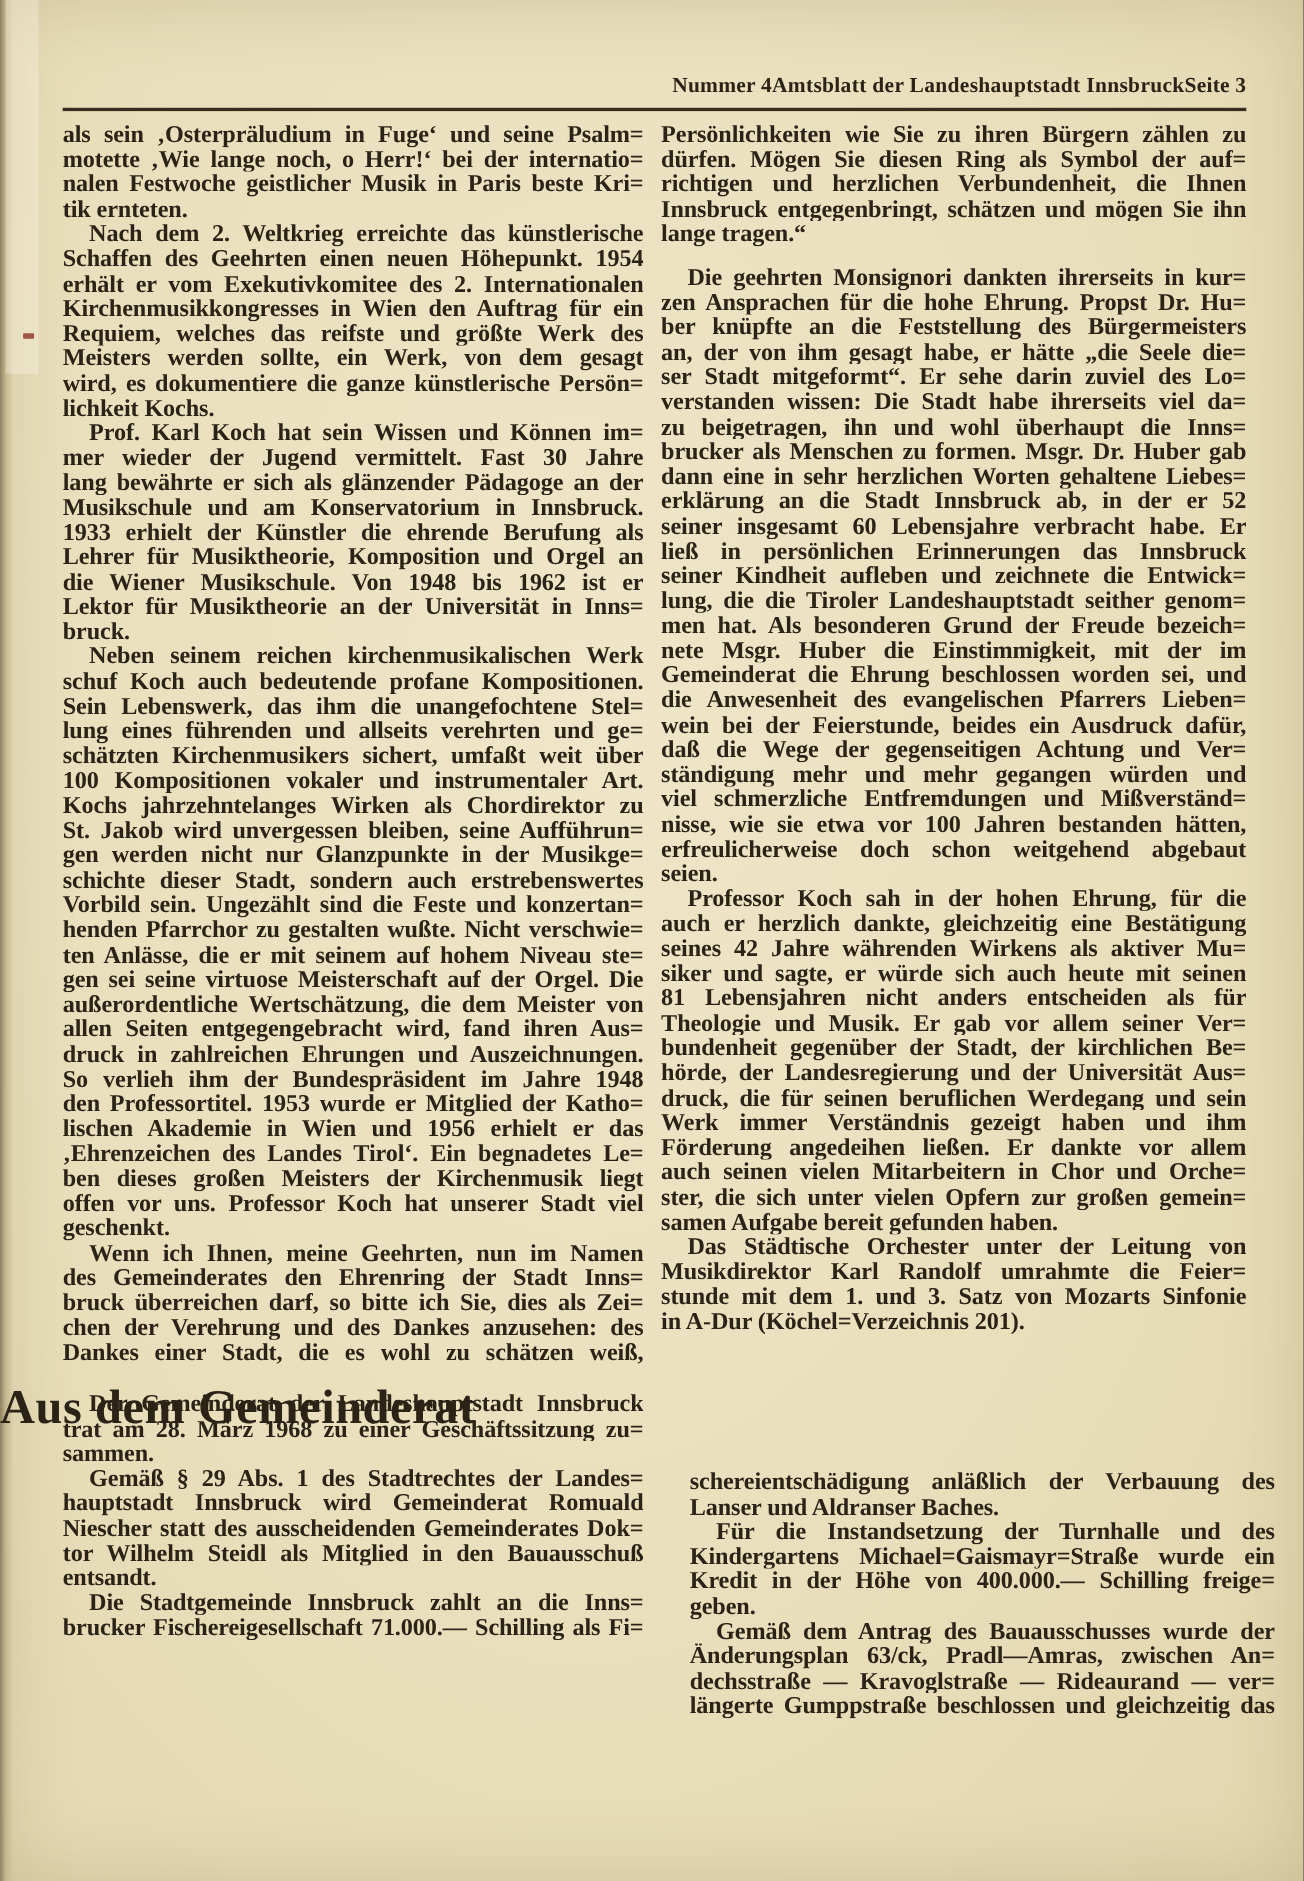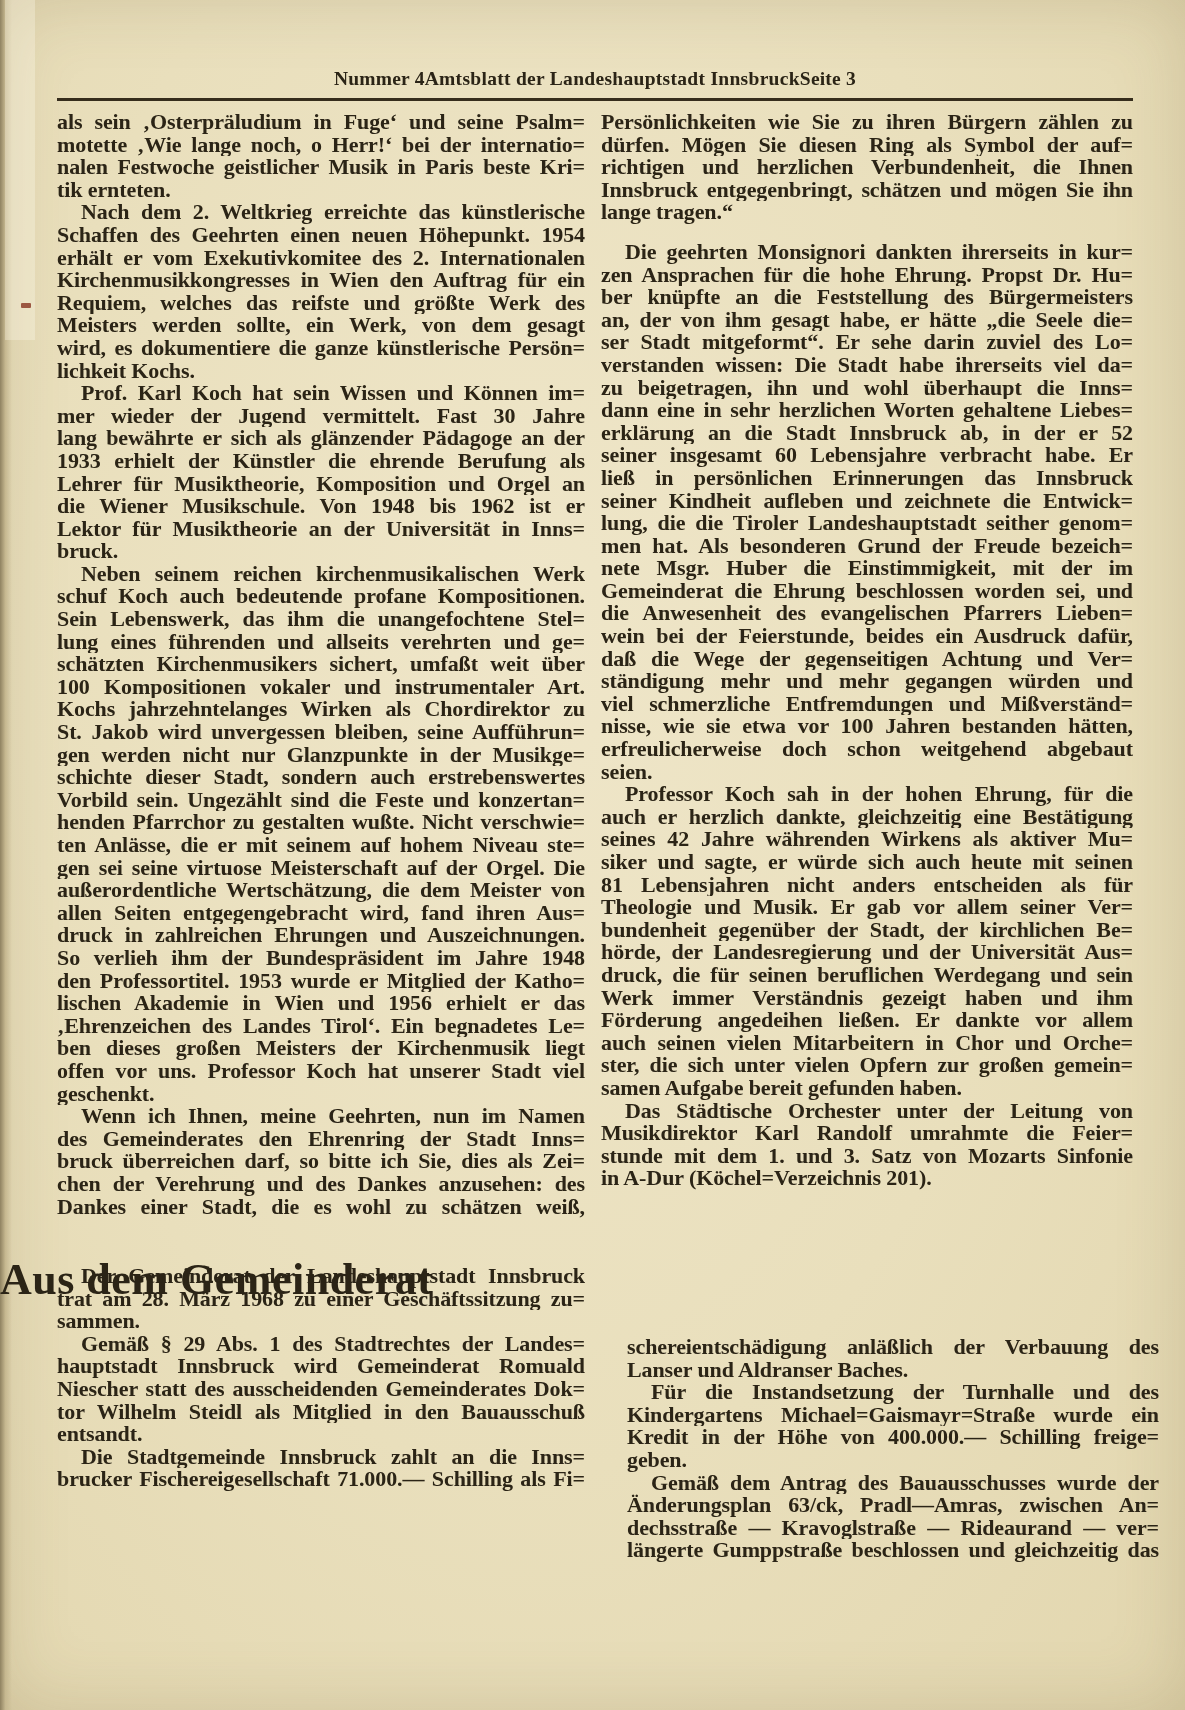--- a/index.html
+++ b/index.html
@@ -21,21 +21,21 @@
   .edge-highlight{
     position:absolute;left:5px;top:0;width:30px;height:340px;
     background:rgba(255,252,240,.30);
   }
   .artifact{
     position:absolute;left:21px;top:303px;width:10px;height:5px;
     background:#8e3f2a;opacity:.85;border-radius:1px;
   }
   .masthead{
     position:absolute;left:57px;right:52px;top:67px;
-    display:flex;justify-content:center;align-items:baseline;
+    display:flex;justify-content:flex-end;align-items:baseline;
     font-size:19.5px;line-height:23px;letter-spacing:.2px;
   }
   .masthead .title{letter-spacing:.3px;}
   .rule{
     position:absolute;left:57px;right:52px;top:98px;height:3px;
     background:#362d1c;
   }
   .col{position:absolute;font-size:22px;line-height:22.6px;letter-spacing:-.1px;}
   .c1{left:57px;top:111px;width:528px;}
   .c2{left:601px;top:111px;width:532px;}
@@ -81,20 +81,21 @@
       <div class="line">Schaffen des Geehrten einen neuen Höhepunkt. 1954</div>
       <div class="line">erhält er vom Exekutivkomitee des 2. Internationalen</div>
       <div class="line">Kirchenmusikkongresses in Wien den Auftrag für ein</div>
       <div class="line">Requiem, welches das reifste und größte Werk des</div>
       <div class="line">Meisters werden sollte, ein Werk, von dem gesagt</div>
       <div class="line">wird, es dokumentiere die ganze künstlerische Persön=</div>
       <div class="line pe">lichkeit Kochs.</div>
       <div class="line ps">Prof. Karl Koch hat sein Wissen und Können im=</div>
       <div class="line">mer wieder der Jugend vermittelt. Fast 30 Jahre</div>
       <div class="line">lang bewährte er sich als glänzender Pädagoge an der</div>
+      <div class="line">Musikschule und am Konservatorium in Innsbruck.</div>
       <div class="line">1933 erhielt der Künstler die ehrende Berufung als</div>
       <div class="line">Lehrer für Musiktheorie, Komposition und Orgel an</div>
       <div class="line">die Wiener Musikschule. Von 1948 bis 1962 ist er</div>
       <div class="line">Lektor für Musiktheorie an der Universität in Inns=</div>
       <div class="line pe">bruck.</div>
       <div class="line ps">Neben seinem reichen kirchenmusikalischen Werk</div>
       <div class="line">schuf Koch auch bedeutende profane Kompositionen.</div>
       <div class="line">Sein Lebenswerk, das ihm die unangefochtene Stel=</div>
       <div class="line">lung eines führenden und allseits verehrten und ge=</div>
       <div class="line">schätzten Kirchenmusikers sichert, umfaßt weit über</div>
@@ -129,20 +130,21 @@
       <div class="line">richtigen und herzlichen Verbundenheit, die Ihnen</div>
       <div class="line">Innsbruck entgegenbringt, schätzen und mögen Sie ihn</div>
       <div class="line pe">lange tragen.“</div>
       <div class="line ps sp">Die geehrten Monsignori dankten ihrerseits in kur=</div>
       <div class="line">zen Ansprachen für die hohe Ehrung. Propst Dr. Hu=</div>
       <div class="line">ber knüpfte an die Feststellung des Bürgermeisters</div>
       <div class="line">an, der von ihm gesagt habe, er hätte „die Seele die=</div>
       <div class="line">ser Stadt mitgeformt“. Er sehe darin zuviel des Lo=</div>
       <div class="line">verstanden wissen: Die Stadt habe ihrerseits viel da=</div>
       <div class="line">zu beigetragen, ihn und wohl überhaupt die Inns=</div>
+      <div class="line">brucker als Menschen zu formen. Msgr. Dr. Huber gab</div>
       <div class="line">dann eine in sehr herzlichen Worten gehaltene Liebes=</div>
       <div class="line">erklärung an die Stadt Innsbruck ab, in der er 52</div>
       <div class="line">seiner insgesamt 60 Lebensjahre verbracht habe. Er</div>
       <div class="line">ließ in persönlichen Erinnerungen das Innsbruck</div>
       <div class="line">seiner Kindheit aufleben und zeichnete die Entwick=</div>
       <div class="line">lung, die die Tiroler Landeshauptstadt seither genom=</div>
       <div class="line">men hat. Als besonderen Grund der Freude bezeich=</div>
       <div class="line">nete Msgr. Huber die Einstimmigkeit, mit der im</div>
       <div class="line">Gemeinderat die Ehrung beschlossen worden sei, und</div>
       <div class="line">die Anwesenheit des evangelischen Pfarrers Lieben=</div>

